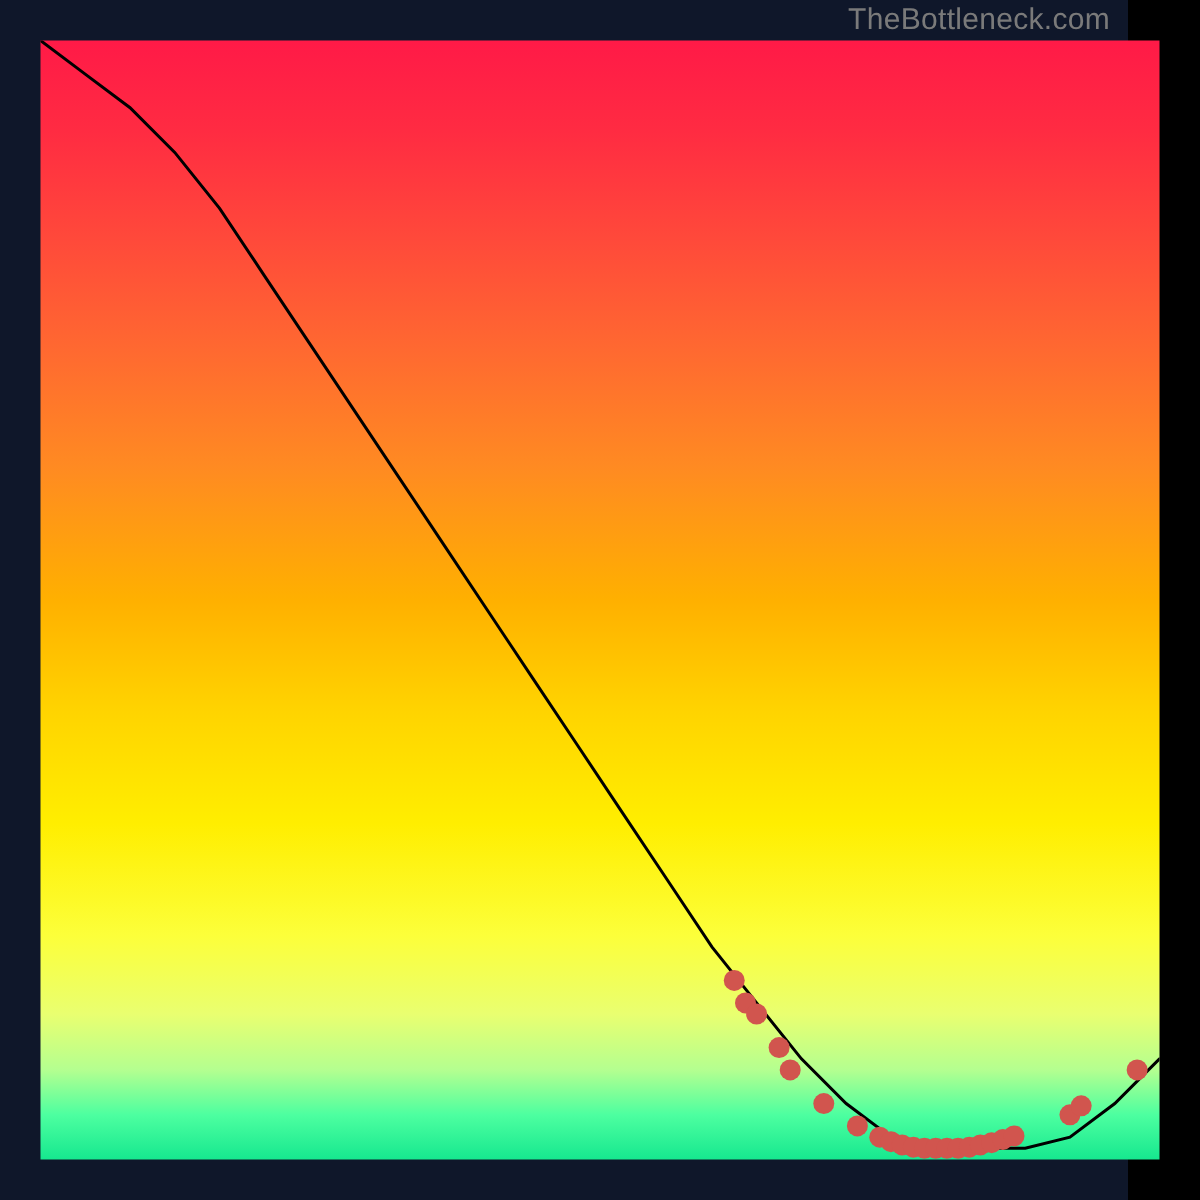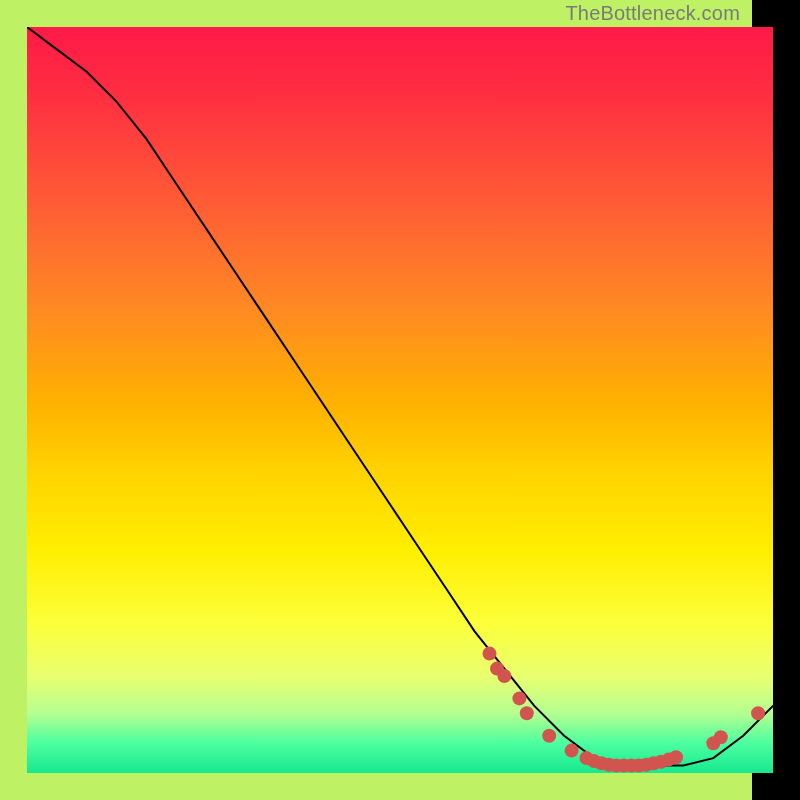--- a/index.html
+++ b/index.html
@@ -8,21 +8,21 @@
     width: 800px;
     height: 800px;
     background: #000;
     overflow: hidden;
     font-family: Arial, Helvetica, sans-serif;
   }
   .frame {
     position: relative;
     width: 752px;
     height: 800px;
-    background: #bef264;
+    background: #0f172a;
   }
   .plot {
     position: absolute;
     left: 27px;
     top: 27px;
     width: 746px;
     height: 746px;
     
     background: linear-gradient(
       to bottom,

